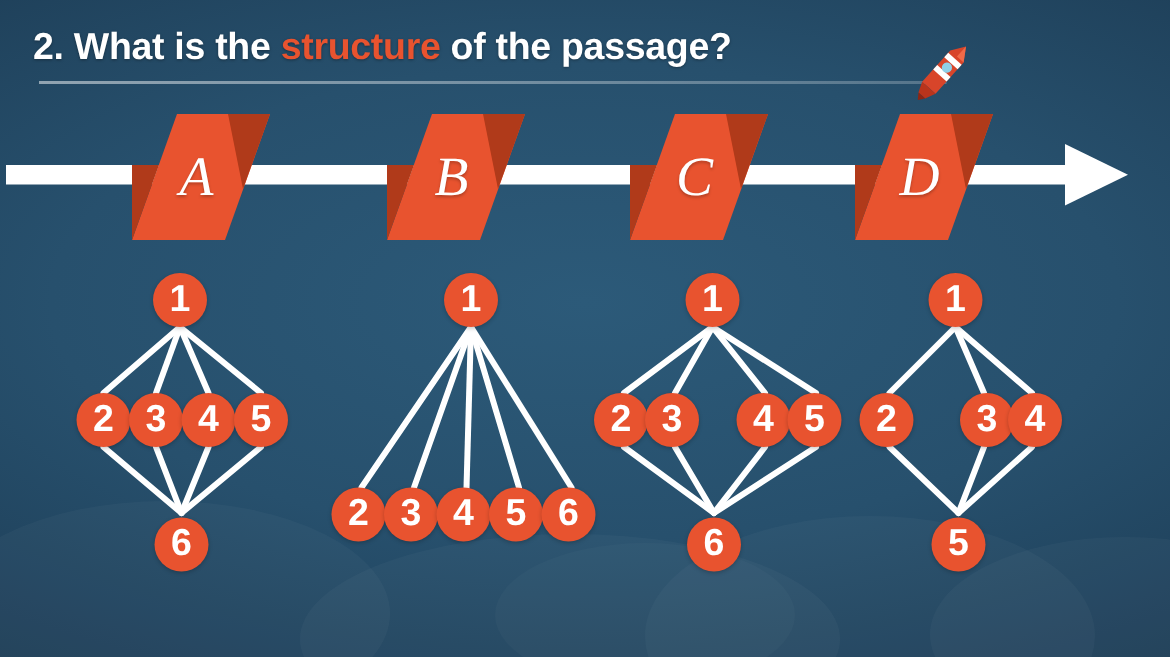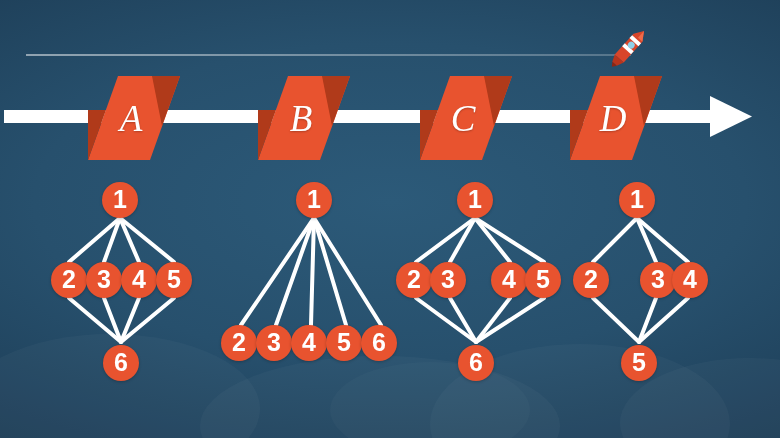--- a/index.html
+++ b/index.html
@@ -147,20 +147,21 @@
 
 <div id="slide">
 
   <div class="cloud c1"></div>
   <div class="cloud c2"></div>
   <div class="cloud c3"></div>
   <div class="cloud c4"></div>
   <div class="cloud c5"></div>
 
   <div id="title-bar">
+    <div id="title-text"><span>2. What is the </span><span class="hl">structure</span><span> of the passage?</span></div>
     <div id="title-underline"></div>
     <svg id="pencil-icon" viewBox="0 0 56 52">
       <g transform="rotate(42 28 26)">
         <path d="M27 4 L33 13 L33 41 L21 41 L21 13 Z" fill="#d8452a"></path>
         <path d="M27 4 L33 13 L27 13 Z" fill="#f06a48"></path>
         <rect x="21" y="15" width="12" height="4" fill="#ffffff"></rect>
         <rect x="21" y="26" width="12" height="4" fill="#ffffff"></rect>
         <circle cx="27" cy="23" r="3.4" fill="#8fd0e8"></circle>
         <path d="M21 41 L33 41 L30 48 L24 48 Z" fill="#b9341c"></path>
         <path d="M24 48 L30 48 L27 52 Z" fill="#8f2512"></path>

